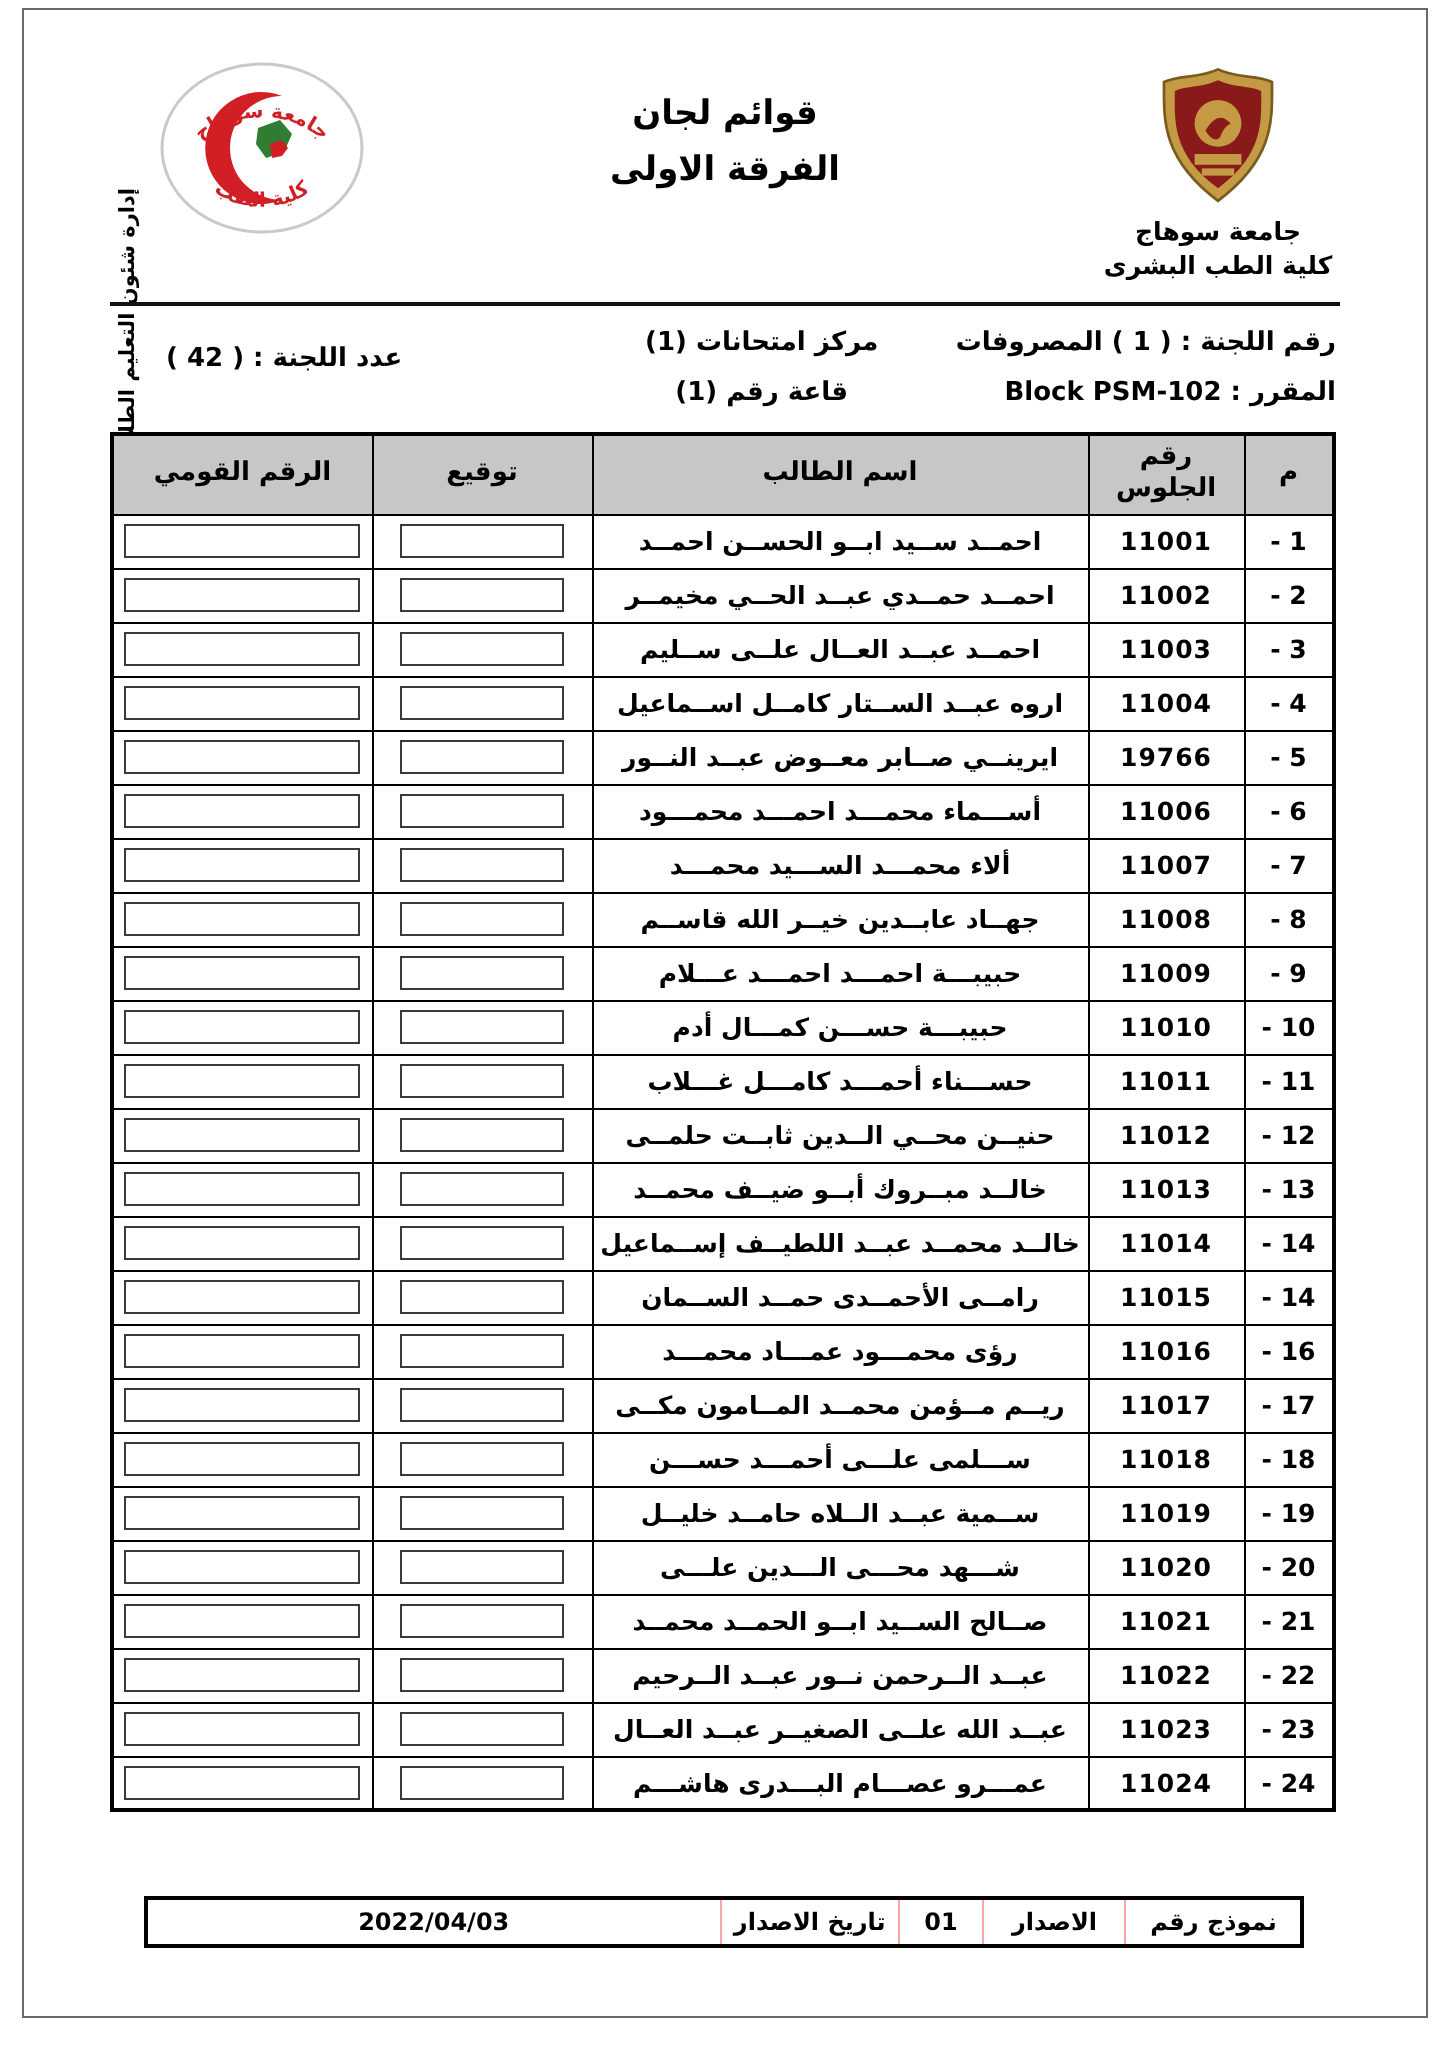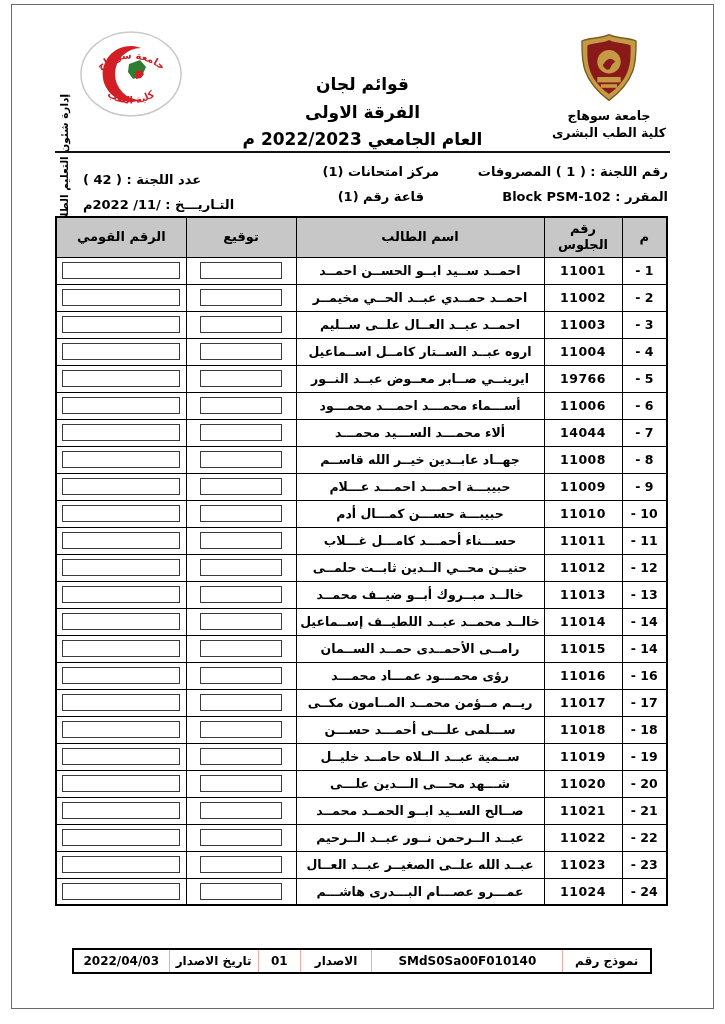--- a/index.html
+++ b/index.html
@@ -2,21 +2,21 @@
 <html lang="ar" dir="rtl"><head>
 <meta charset="utf-8">
 <style>
   * { margin:0; padding:0; box-sizing:border-box; }
   html,body { background:#ffffff; }
   body { font-family:"DejaVu Sans","Liberation Sans",sans-serif; color:#000; }
   .page { position:relative; width:725px; height:1024px; background:#fff; overflow:hidden; margin:0 auto; direction:rtl; }
   .scan-frame { position:absolute; left:11px; top:4px; right:11px; bottom:15px; border:1px solid #6a6a6a; pointer-events:none; }
 
   
-  .header-center { position:absolute; top:44px; left:50%; transform:translateX(-50%); width:280px; text-align:center; font-weight:bold; font-size:17px; line-height:1.62;margin-top:27px; }
+  .header-center { position:absolute; top:44px; left:50%; transform:translateX(-50%); width:280px; text-align:center; font-weight:bold; font-size:17px; line-height:1.62; }
   .logo-right { position:absolute; top:32px; right:52px; width:128px; text-align:center; }
   .logo-right .uni-line { font-weight:bold; font-size:12.5px; line-height:1.35; }
   .logo-left { position:absolute; top:30px; left:78px; width:106px; text-align:center; }
   .vertical-dept { position:absolute; left:4px; top:148px; width:120px; text-align:center; font-size:10.5px; font-weight:bold; transform:rotate(-90deg); transform-origin:center; white-space:nowrap; }
 
   .header-divider { position:absolute; top:151px; left:55px; right:55px; border-top:2px solid #111; }
 
   
   .info { position:absolute; top:159px; right:57px; width:611px; font-weight:bold; font-size:13px; }
   .info-row { display:flex; height:25px; align-items:center; }
@@ -57,21 +57,20 @@
       <rect x="27" y="50" width="26" height="6" fill="#c59a45"></rect>
       <rect x="31" y="58" width="18" height="4" fill="#c59a45"></rect>
     </svg>
     <div class="uni-line">جامعة سوهاج</div>
     <div class="uni-line">كلية الطب البشرى</div>
   </div>
 
   <div class="header-center">
     <div>قوائم لجان</div>
     <div>الفرقة الاولى</div>
-    <div>العام الجامعي 2022/2023 م</div>
   </div>
 
   <div class="logo-left">
     <svg width="104" height="88" viewBox="0 0 104 88">
       <ellipse cx="52" cy="44" rx="50" ry="42" fill="#fff" stroke="#c9c9c9" stroke-width="1.5"></ellipse>
       <path id="arcTop" d="M 14 52 A 40 34 0 0 1 90 52" fill="none"></path>
       <text font-size="10" font-weight="bold" fill="#d21f26">
         <textPath href="#arcTop" startOffset="50%" text-anchor="middle">جامعة سوهاج</textPath>
       </text>
       <path d="M62 18 A 28 28 0 1 0 62 70 A 22 22 0 1 1 62 18 Z" fill="#d21f26"></path>
@@ -89,21 +88,20 @@
 
   <div class="info">
     <div class="info-row">
       <div class="info-right">رقم اللجنة : ( 1 ) المصروفات</div>
       <div class="info-center">مركز امتحانات (1)</div>
       <div class="info-left"><span>عدد اللجنة : ( 42 )</span></div>
     </div>
     <div class="info-row">
       <div class="info-right">المقرر : Block PSM-102</div>
       <div class="info-center">قاعة رقم (1)</div>
-      <div class="info-left"><span>التـاريـــخ :   /11/ 2022م</span></div>
     </div>
   </div>
 
   <table class="students">
     <colgroup>
       <col style="width:45px">
         <col style="width:78px">
         <col style="width:248px">
         <col style="width:110px">
         <col style="width:130px">
@@ -180,21 +178,21 @@
       <td class="col-name">أســـماء محمـــد احمـــد محمـــود</td>
       <td class="col-sign">
             <div class="sig-box"></div>
           </td>
       <td class="col-nid">
             <div class="nid-box"></div>
           </td>
     </tr>
         <tr>
       <td class="col-no">7 -</td>
-      <td class="col-seat">14044</td>
+      <td class="col-seat">11007</td>
       <td class="col-name">ألاء محمـــد الســـيد محمـــد</td>
       <td class="col-sign">
             <div class="sig-box"></div>
           </td>
       <td class="col-nid">
             <div class="nid-box"></div>
           </td>
     </tr>
         <tr>
       <td class="col-no">8 -</td>
@@ -381,19 +379,18 @@
           </td>
       <td class="col-nid">
             <div class="nid-box"></div>
           </td>
     </tr>
       </tbody>
   </table>
 
   <div class="footer-bar">
     <div class="cell fc-1">نموذج رقم</div>
-    <div class="cell fc-2" dir="ltr">SMdS0Sa00F010140</div>
     <div class="cell fc-3">الاصدار</div>
     <div class="cell fc-4">01</div>
     <div class="cell fc-5">تاريخ الاصدار</div>
     <div class="cell fc-6" dir="ltr">2022/04/03</div>
   </div>
 </div>
 
 </body></html>

